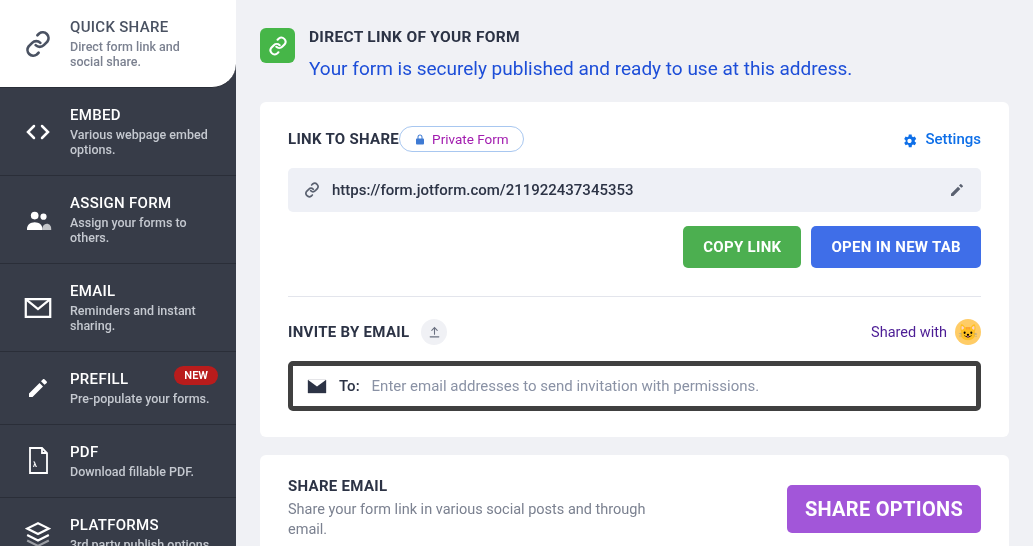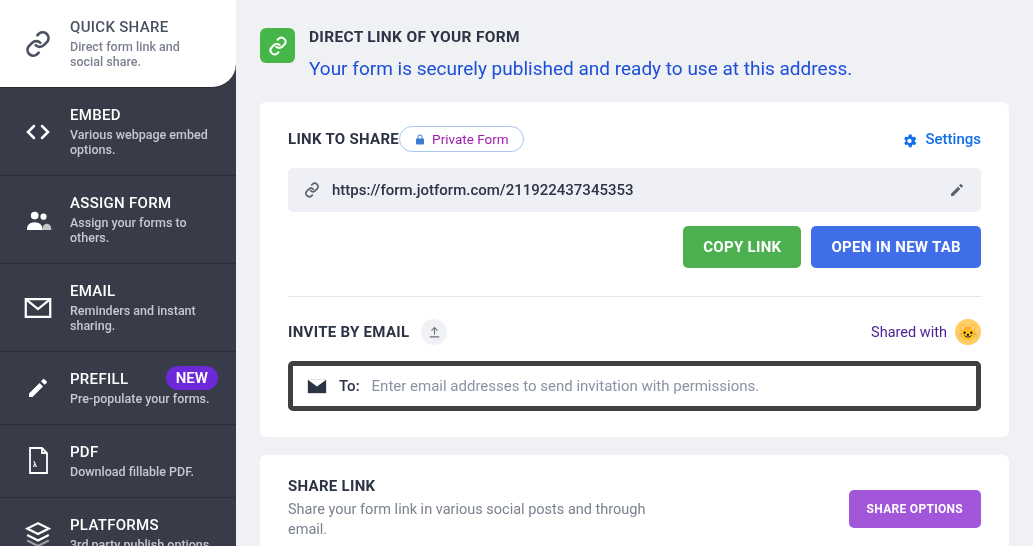--- a/index.html
+++ b/index.html
@@ -7,40 +7,40 @@
 .sidebar{width:236px;background:#373c48;display:flex;flex-direction:column}
 .sidebar-item{display:flex;align-items:center;padding:18px 20px;border-bottom:1px solid #2a2e38;cursor:pointer;position:relative}
 .sidebar-item.active{background:#fff;border-radius:0 0 24px 0}
 .sidebar-item .icon-wrap{width:36px;display:flex;justify-content:center;color:#fff}
 .sidebar-item.active .icon-wrap{color:#4a5262}
 .sidebar-item .text-wrap{margin-left:14px;flex:1}
 .sidebar-item .title{font-size:15px;font-weight:500;color:#fff;letter-spacing:.3px}
 .sidebar-item.active .title{color:#4a5262}
 .sidebar-item .subtitle{font-size:12.5px;color:#c5c9d0;margin-top:3px;font-weight:500}
 .sidebar-item.active .subtitle{color:#7b8190}
-.badge-new{background:#6d28d9;color:#fff;font-size:15px;font-weight:600;padding:3px 10px;border-radius:12px;position:absolute;right:18px;top:14px}
+.badge-new{background:#b91c1c;color:#fff;font-size:11px;font-weight:600;padding:3px 10px;border-radius:12px;position:absolute;right:18px;top:14px}
 .main{flex:1;padding:28px 24px 8px 24px;overflow-y:auto}
 .hero{display:flex;align-items:flex-start;gap:14px;margin-bottom:22px}
 .hero-icon{width:35px;height:35px;background:#46b648;border-radius:6px;display:flex;align-items:center;justify-content:center;color:#fff}
 .hero-text .hero-title{font-size:15.5px;font-weight:700;color:#2c3345;letter-spacing:.3px}
 .hero-text .hero-sub{font-size:19px;color:#1d4ed8;margin-top:11px}
 .card{background:#fff;border-radius:6px;padding:24px 28px 26px;margin-bottom:18px}
 .section-row{display:flex;align-items:center;justify-content:space-between;margin-bottom:16px}
 .section-title{font-size:15px;font-weight:700;color:#2c3345;letter-spacing:.3px}
 .section-left{display:flex;align-items:center;}
 .private-pill{display:flex;align-items:center;gap:6px;border:1.5px solid #a8c7f0;border-radius:16px;padding:4px 14px;font-size:13.5px;color:#a21caf;cursor:pointer}
 .settings-link{display:flex;align-items:center;gap:7px;color:#0e6fe8;font-size:15px;font-weight:500;cursor:pointer}
 .url-box{background:#eef0f6;border-radius:5px;padding:13px 16px;display:flex;align-items:center;gap:12px;margin-bottom:14px}
 .url-box .url-text{flex:1;font-size:15px;color:#2c3345;font-weight:500}
 .url-box .edit-icn{color:#5a6170;cursor:pointer}
 .btn-row{display:flex;justify-content:flex-end;gap:10px}
 .btn{border:none;border-radius:5px;padding:12px 20px;font-size:15px;font-weight:700;letter-spacing:.3px;cursor:pointer;color:#fff}
 .btn-green{background:#4caf50}
 .btn-blue{background:#3f6ee8}
-.btn-purple{background:#a256d9;padding:12px 18px;font-size:12px}
+.btn-purple{background:#a256d9;padding:12px 18px;font-size:20px}
 .divider{border:none;border-top:1px solid #e3e5ec;margin:28px 0 22px}
 .invite-row{display:flex;align-items:center;justify-content:space-between;margin-bottom:16px}
 .invite-left{display:flex;align-items:center;gap:12px}
 .uplike{width:26px;height:26px;border-radius:50%;background:#f0f1f5;display:flex;align-items:center;justify-content:center;color:#6a7080;cursor:pointer}
 .shared-with{display:flex;align-items:center;gap:8px;color:#4c1d95;font-size:14.5px}
 .avatar{width:26px;height:26px;border-radius:50%;background:#ffcc66;display:flex;align-items:center;justify-content:center;font-size:16px}
 .email-input-row{border:5px solid #404040;border-radius:5px;padding:11px 14px;display:flex;align-items:center;gap:12px}
 .email-input-row .env-icn{color:#2c3345}
 .email-input-row .to-label{font-size:15px;color:#2c3345;font-weight:500}
 .email-input{flex:1;border:none;outline:none;font-size:15px;color:#2c3345}
@@ -231,18 +231,18 @@
             <path d="M1 1l11 8L23 1" fill="#fff"></path>
           </svg>
       </span>
       <span class="to-label">To:</span>
       <input class="email-input" type="text" placeholder="Enter email addresses to send invitation with permissions." style="">
     </div>
   </div>
 
   <div class="card2">
     <div class="share-text">
-      <div class="share-title">SHARE LINK</div>
+      <div class="share-title">SHARE EMAIL</div>
       <div class="share-sub">Share your form link in various social posts and through email.</div>
     </div>
     <button class="btn btn-purple">SHARE OPTIONS</button>
   </div>
 </div>
 
 </body></html>

